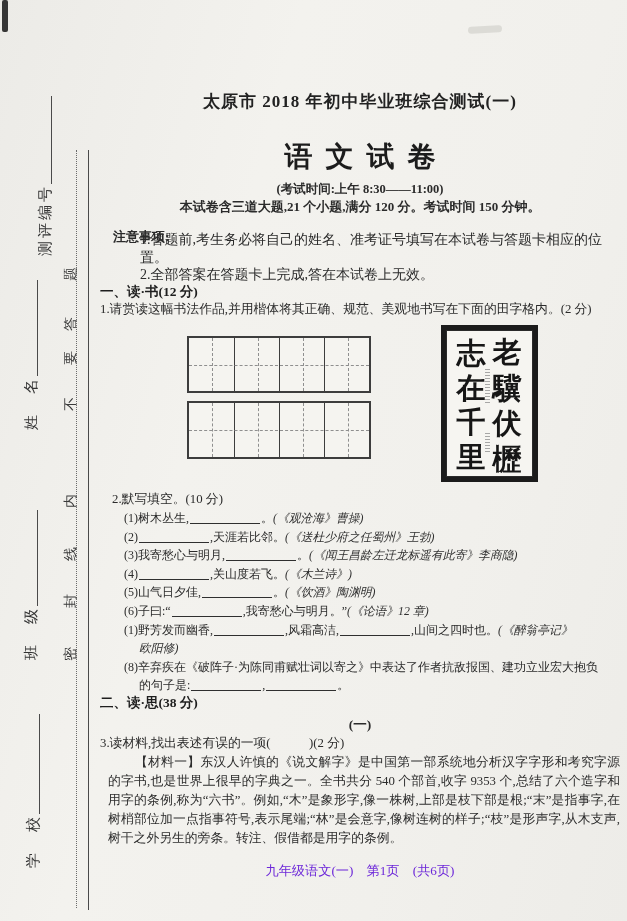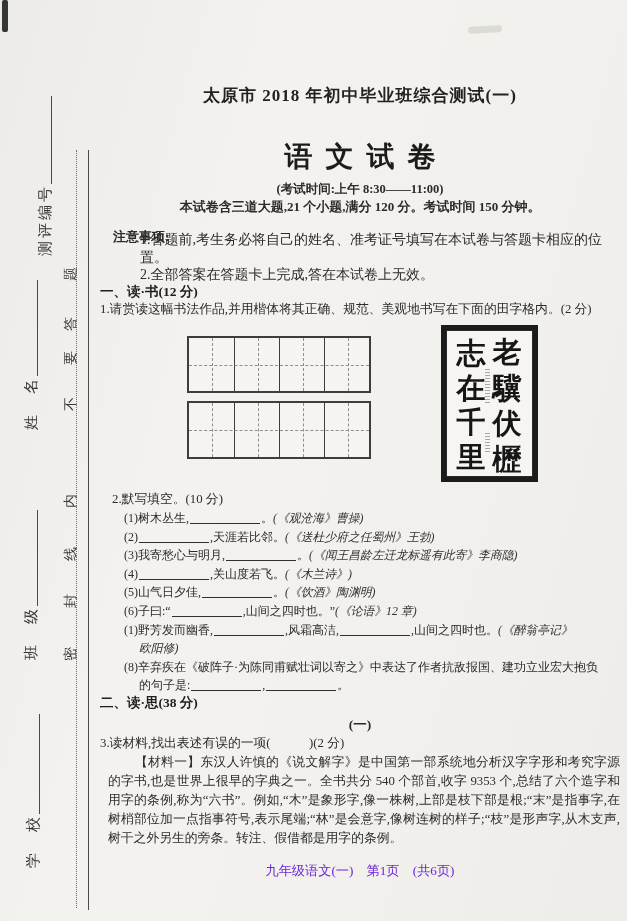--- a/index.html
+++ b/index.html
@@ -15,21 +15,21 @@
   .smudge{left:468px;top:26px;width:34px;height:7px;background:#9a9a95;opacity:.25;border-radius:4px;transform:rotate(-3deg);}
   
   .seal-dotted{left:76px;top:150px;height:758px;width:0;border-left:1.5px dotted #6b6b6b;}
   .seal-solid{left:88px;top:150px;height:760px;width:0;border-left:1.6px solid #4a4a4a;}
   .seal-char{position:absolute;left:64px;font-size:14px;color:#3a3a3a;transform:rotate(-90deg);}
   .v-label{position:absolute;transform:rotate(-90deg);transform-origin:0 0;white-space:nowrap;
            font-size:15px;color:#333;letter-spacing:3px;}
   .blank-line{display:inline-block;border-bottom:1.2px solid #4a4a4a;height:1em;vertical-align:-2px;}
   .bl-88{width:88px}.bl-96{width:96px}.bl-100{width:100px}
   
-  .header-title{left:100px;top:84px;width:520px;text-align:center;font-size:17px;font-weight:600;letter-spacing:1px;color:#222;}
+  .header-title{left:100px;top:90px;width:520px;text-align:center;font-size:17px;font-weight:600;letter-spacing:1px;color:#222;}
   .subject-title{left:100px;top:138px;width:520px;text-align:center;font-size:28px;font-weight:700;letter-spacing:13px;text-indent:13px;color:#1c1c1c;}
   .exam-time{left:100px;top:181px;width:520px;text-align:center;font-size:12.5px;font-weight:600;}
   .exam-info{left:100px;top:198px;width:520px;text-align:center;font-size:13px;font-weight:700;}
   
   .notes-heading{left:113px;top:228px;font-size:13px;font-weight:700;}
   .notes-list{left:140px;top:231px;width:480px;font-size:14px;line-height:17.6px;}
   
   .sec-heading{font-size:13.5px;font-weight:700;color:#1e1e1e;}
   .sec1{left:100px;top:283px;}
   .q1-text{left:100px;top:301px;width:520px;font-size:12.8px;}
@@ -145,21 +145,21 @@
   </div>
 </div>
 
 <div class="abs q2-heading">2.默写填空。(10 分)</div>
 <div class="abs q2-items" id="q2-items">
     <div class="q-item"><span>(1)树木丛生,</span><span class="blank"></span><span>。</span><span class="cite">(《观沧海》曹操)</span></div>
     <div class="q-item"><span>(2)</span><span class="blank"></span><span>,天涯若比邻。</span><span class="cite">(《送杜少府之任蜀州》王勃)</span></div>
     <div class="q-item"><span>(3)我寄愁心与明月,</span><span class="blank"></span><span>。</span><span class="cite">(《闻王昌龄左迁龙标遥有此寄》李商隐)</span></div>
     <div class="q-item"><span>(4)</span><span class="blank"></span><span>,关山度若飞。</span><span class="cite">(《木兰诗》)</span></div>
     <div class="q-item"><span>(5)山气日夕佳,</span><span class="blank"></span><span>。</span><span class="cite">(《饮酒》陶渊明)</span></div>
-    <div class="q-item"><span>(6)子曰:“</span><span class="blank"></span><span>,山间之四时也。”</span><span class="cite">(《论语》12 章)</span></div>
+    <div class="q-item"><span>(6)子曰:“</span><span class="blank"></span><span>,我寄愁心与明月。”</span><span class="cite">(《论语》12 章)</span></div>
     <div class="q-item"><span>(1)野芳发而幽香,</span><span class="blank"></span><span>,风霜高洁,</span><span class="blank"></span><span>,山间之四时也。</span><span class="cite">(《醉翁亭记》</span><br><span class="cite">欧阳修)</span></div>
     <div class="q-item"><span>(8)辛弃疾在《破阵子·为陈同甫赋壮词以寄之》中表达了作者抗敌报国、建功立业宏大抱负</span><br><span>的句子是:</span><span class="blank"></span><span>,</span><span class="blank"></span><span>。</span></div>
   </div>
 
 <div class="abs sec-heading sec2">二、读·思(38 分)</div>
 <div class="abs part-label">(一)</div>
 <div class="abs q3-text">3.读材料,找出表述有误的一项(　　　)(2 分)</div>
 <div class="abs material">【材料一】东汉人许慎的《说文解字》是中国第一部系统地分析汉字字形和考究字源的字书,也是世界上很早的字典之一。全书共分 540 个部首,收字 9353 个,总结了六个造字和用字的条例,称为“六书”。例如,“木”是象形字,像一株树,上部是枝下部是根;“末”是指事字,在树梢部位加一点指事符号,表示尾端;“林”是会意字,像树连树的样子;“枝”是形声字,从木支声,树干之外另生的旁条。转注、假借都是用字的条例。</div>
 
 <div class="abs footer">九年级语文(一)　第1页　(共6页)</div>

